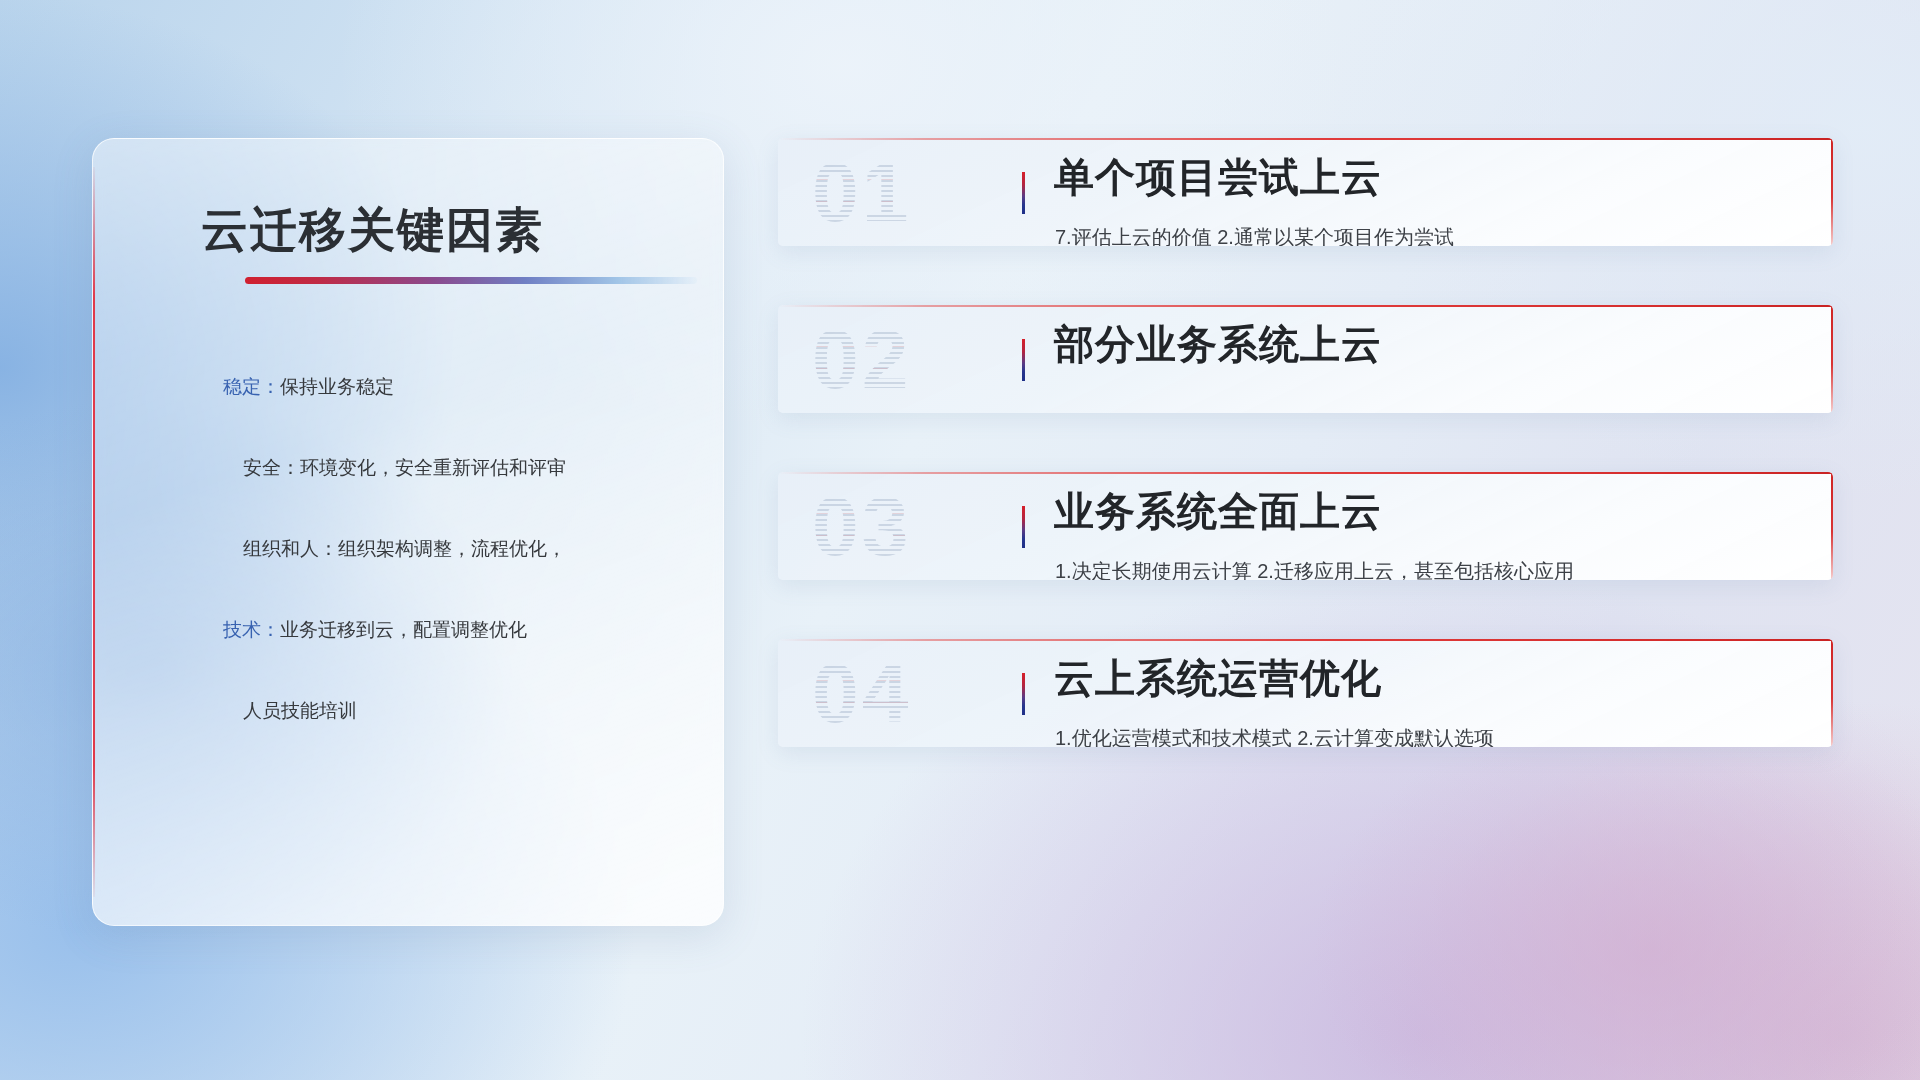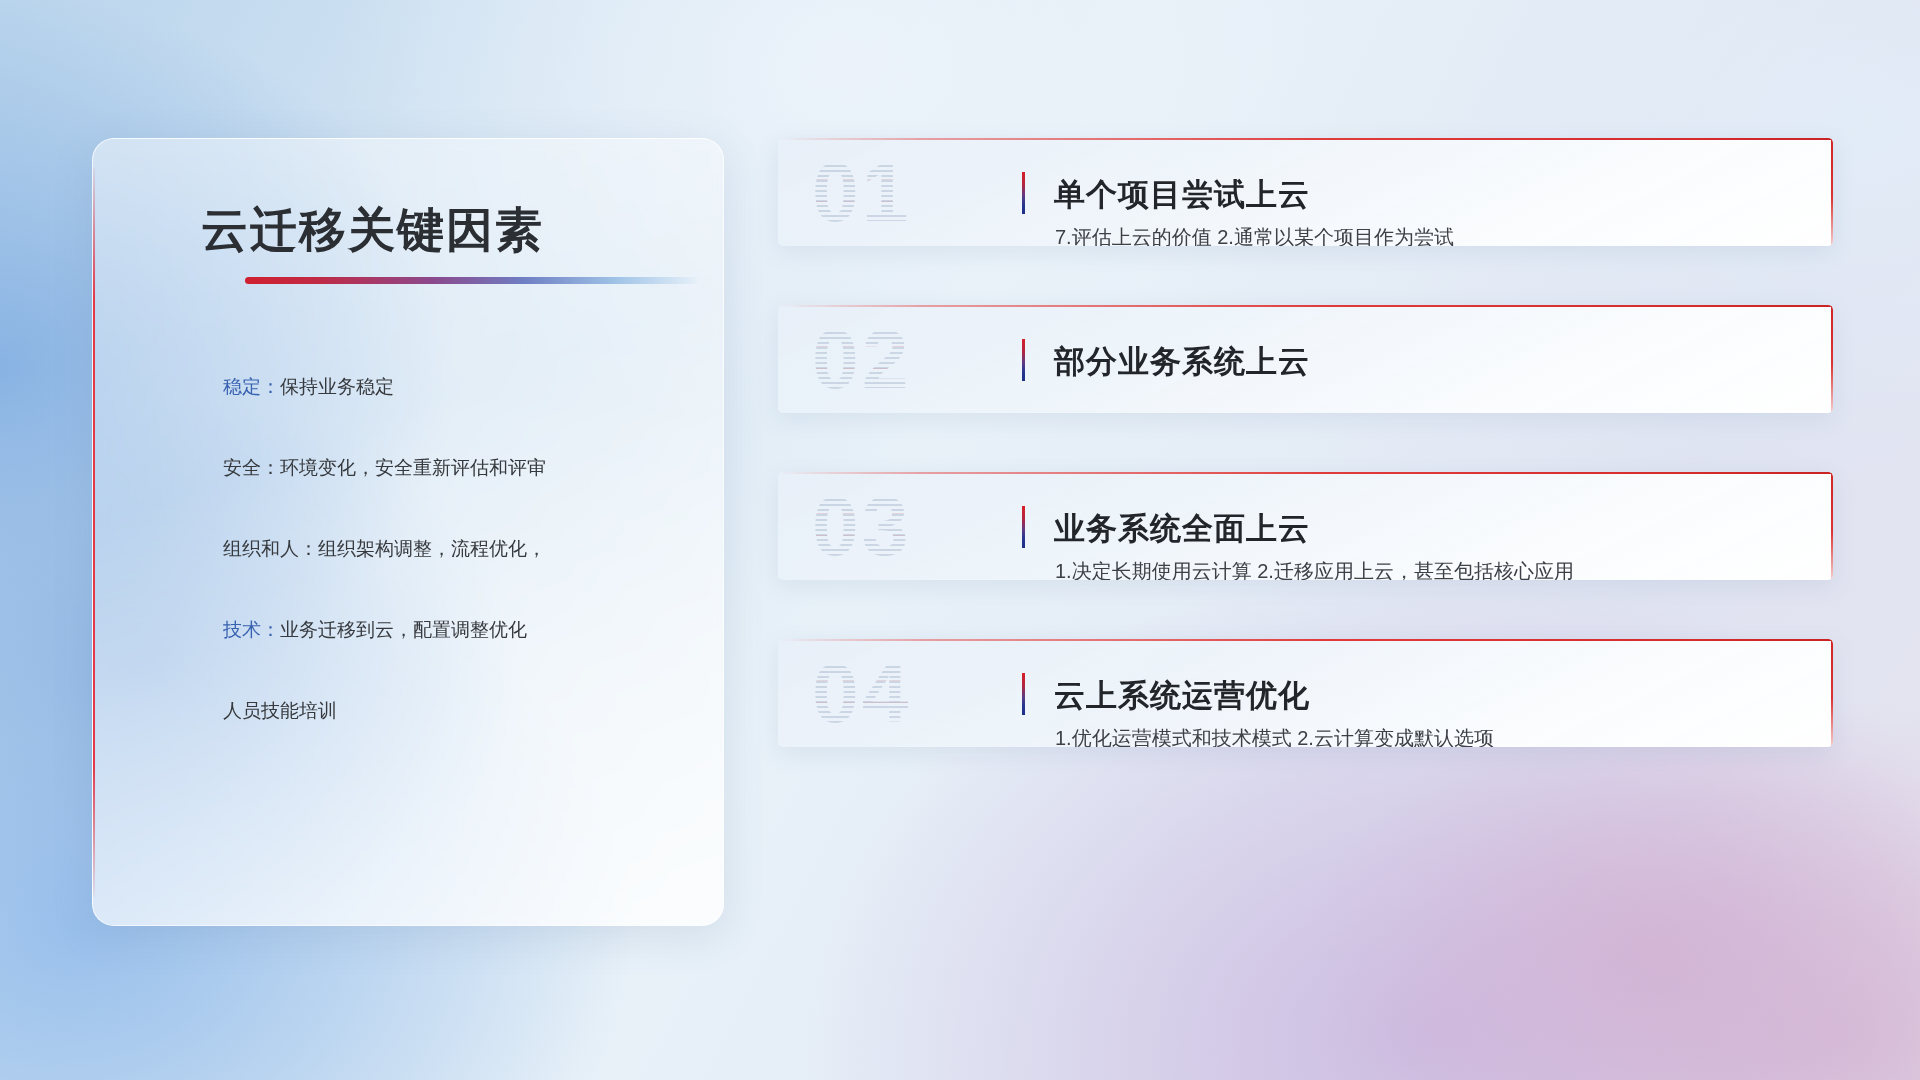--- a/index.html
+++ b/index.html
@@ -92,21 +92,21 @@
   }
   .panel-line {
     font-size: 19px;
     color: #36393d;
     line-height: 1.0;
     margin-bottom: 62px;
     white-space: nowrap;
   }
   .panel-line:last-child { margin-bottom: 8px; }
   .panel-line .lbl { color: #3862b0; }
-  .panel-line .lbl.plain { color: #36393d; }
+  .panel-line .lbl.plain { color: #36393d; margin-left: 20px; }
 
   
   #cards {
     position: absolute;
     left: 778px;
     top: 138px;
     width: 1055px;
   }
   .card {
     position: relative;
@@ -164,22 +164,22 @@
     position: absolute;
     left: 244px;
     top: 34px;
     bottom: 32px;
     width: 3px;
     background: linear-gradient(180deg, #d61f2a 0%, #b4243f 30%, #5a3b85 58%, #27368e 78%, #1e2f87 100%);
   }
   .card-title {
     position: absolute;
     left: 276px;
-    top: 36px;
-    font-size: 31px;
+    top: 12px;
+    font-size: 40px;
     font-weight: bold;
     color: #222529;
     letter-spacing: 1px;
     white-space: nowrap;
   }
   .card-detail {
     position: absolute;
     left: 277px;
     top: 86px;
     font-size: 20px;

